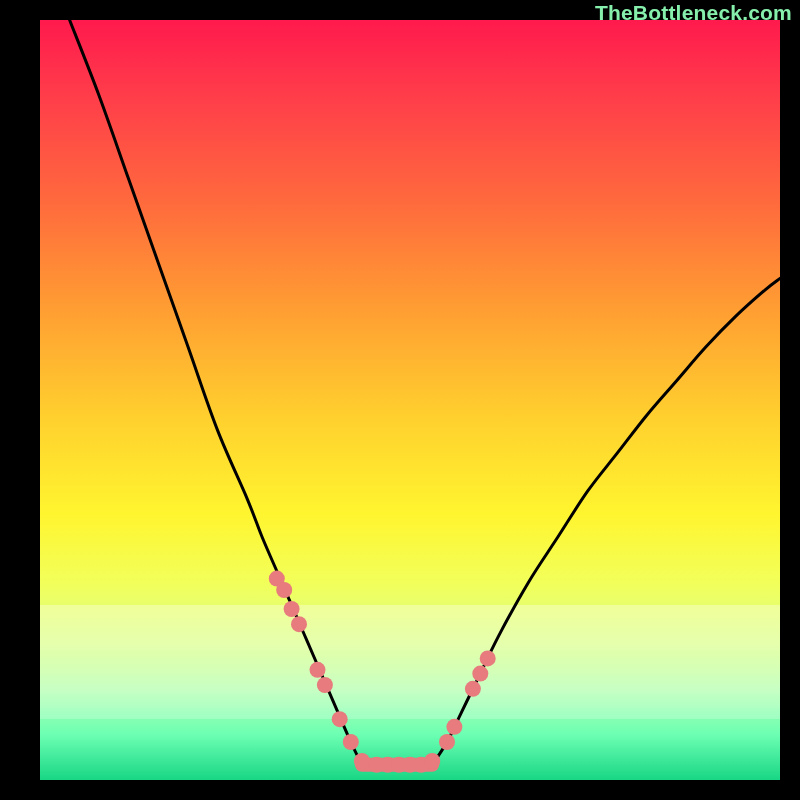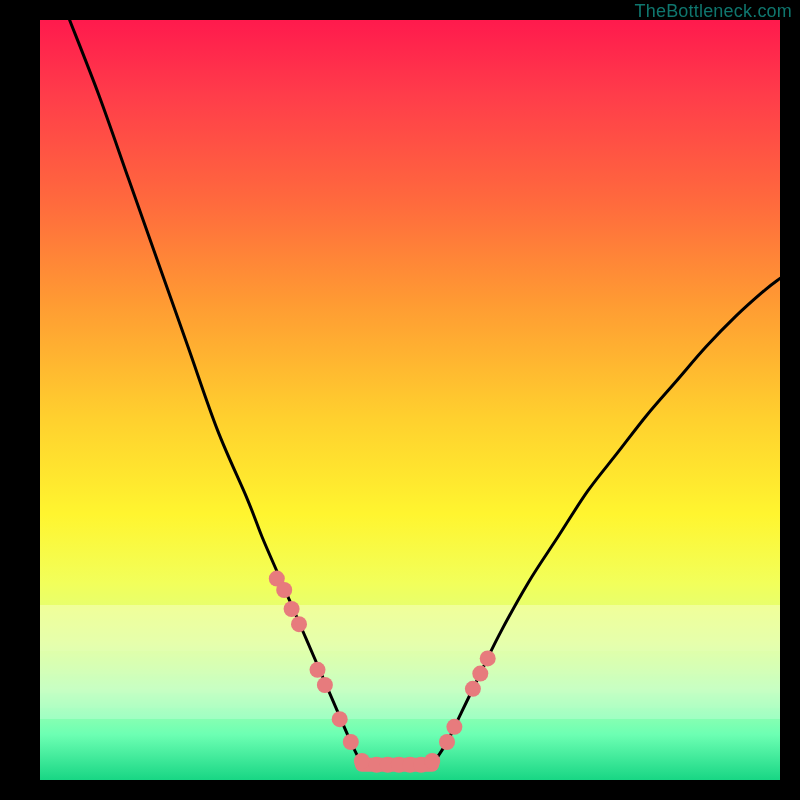--- a/index.html
+++ b/index.html
@@ -52,23 +52,23 @@
     position: absolute;
     left: 0;
     top: 0;
     width: 100%;
     height: 100%;
   }
   .watermark {
     position: absolute;
     top: 1px;
     right: 8px;
-    color: #0f766e;
-    font-size: 18px;
-    font-weight: 400;
+    color: #86efac;
+    font-size: 21px;
+    font-weight: 700;
     letter-spacing: 0.2px;
   }
   circle.dp { fill: #e77b7d; }
 </style>
 </head>
 <body>
 
 <div class="frame">
   <div class="plot-area">
     <div class="haze h1"></div>

